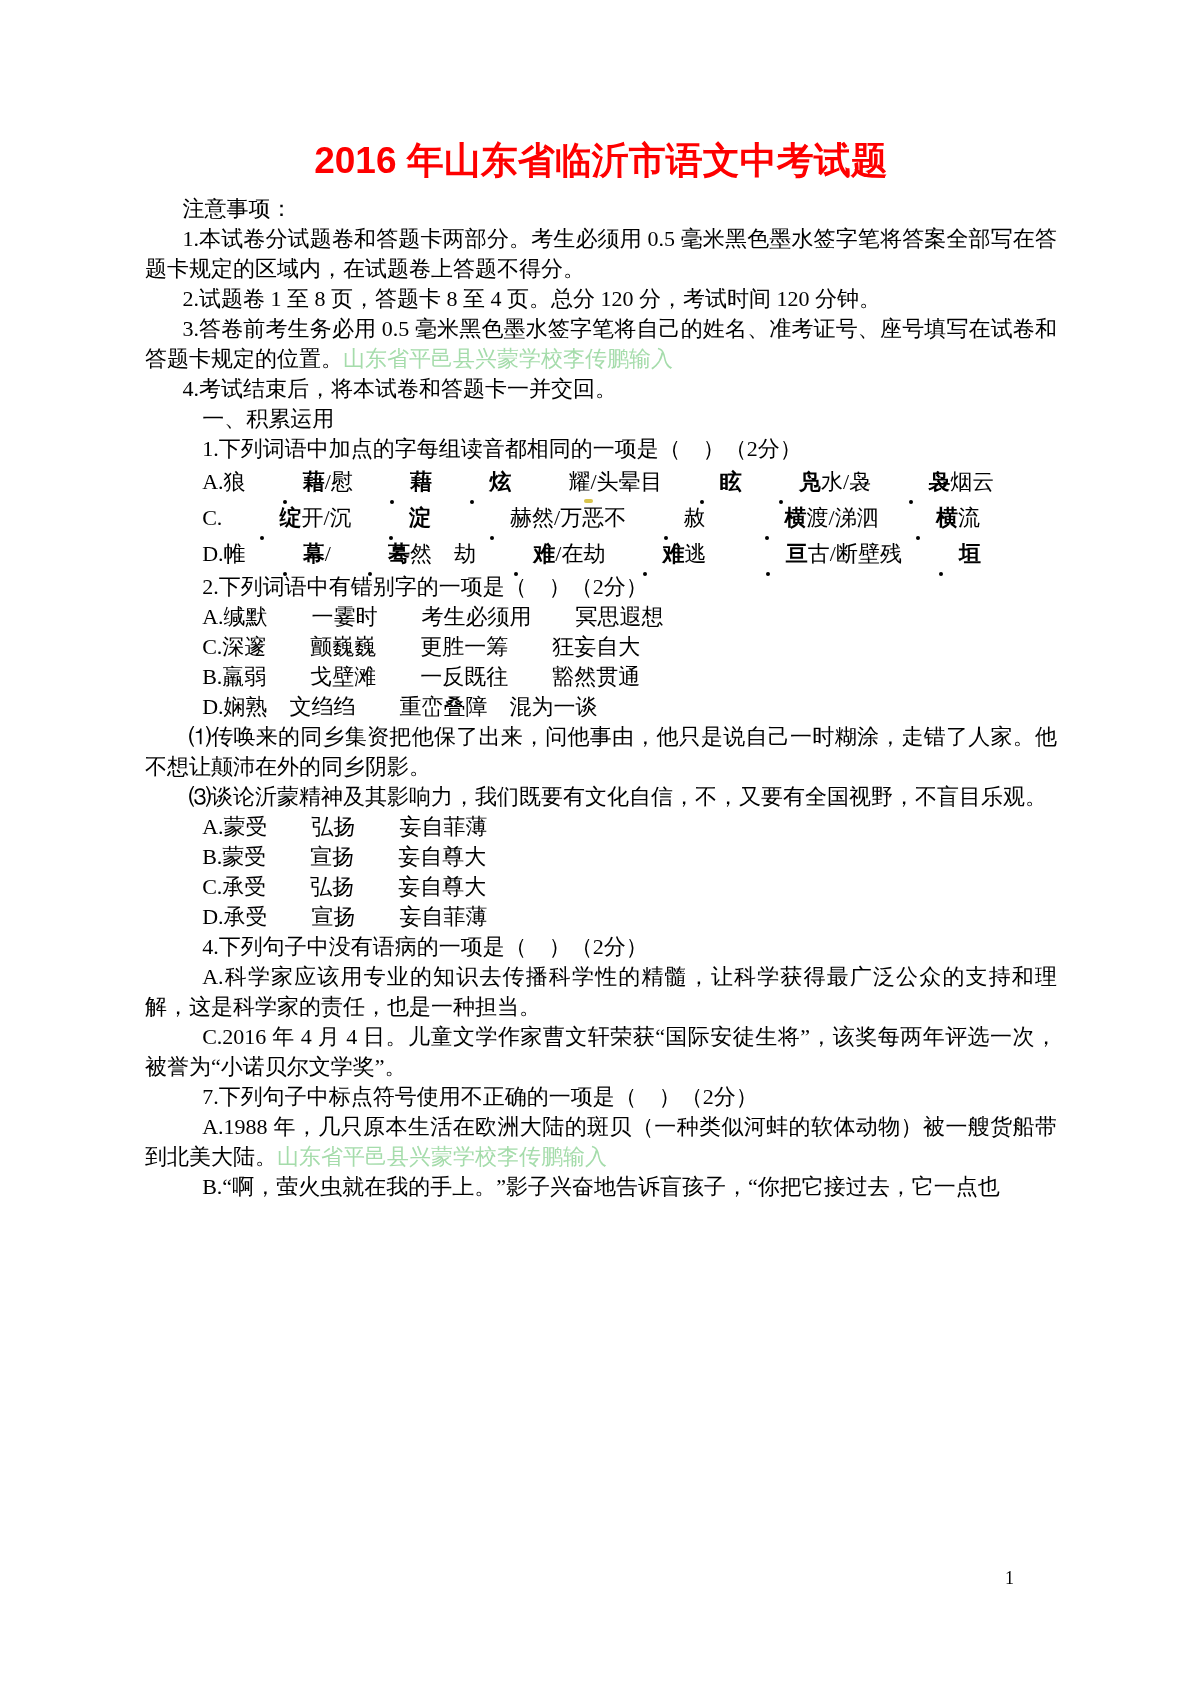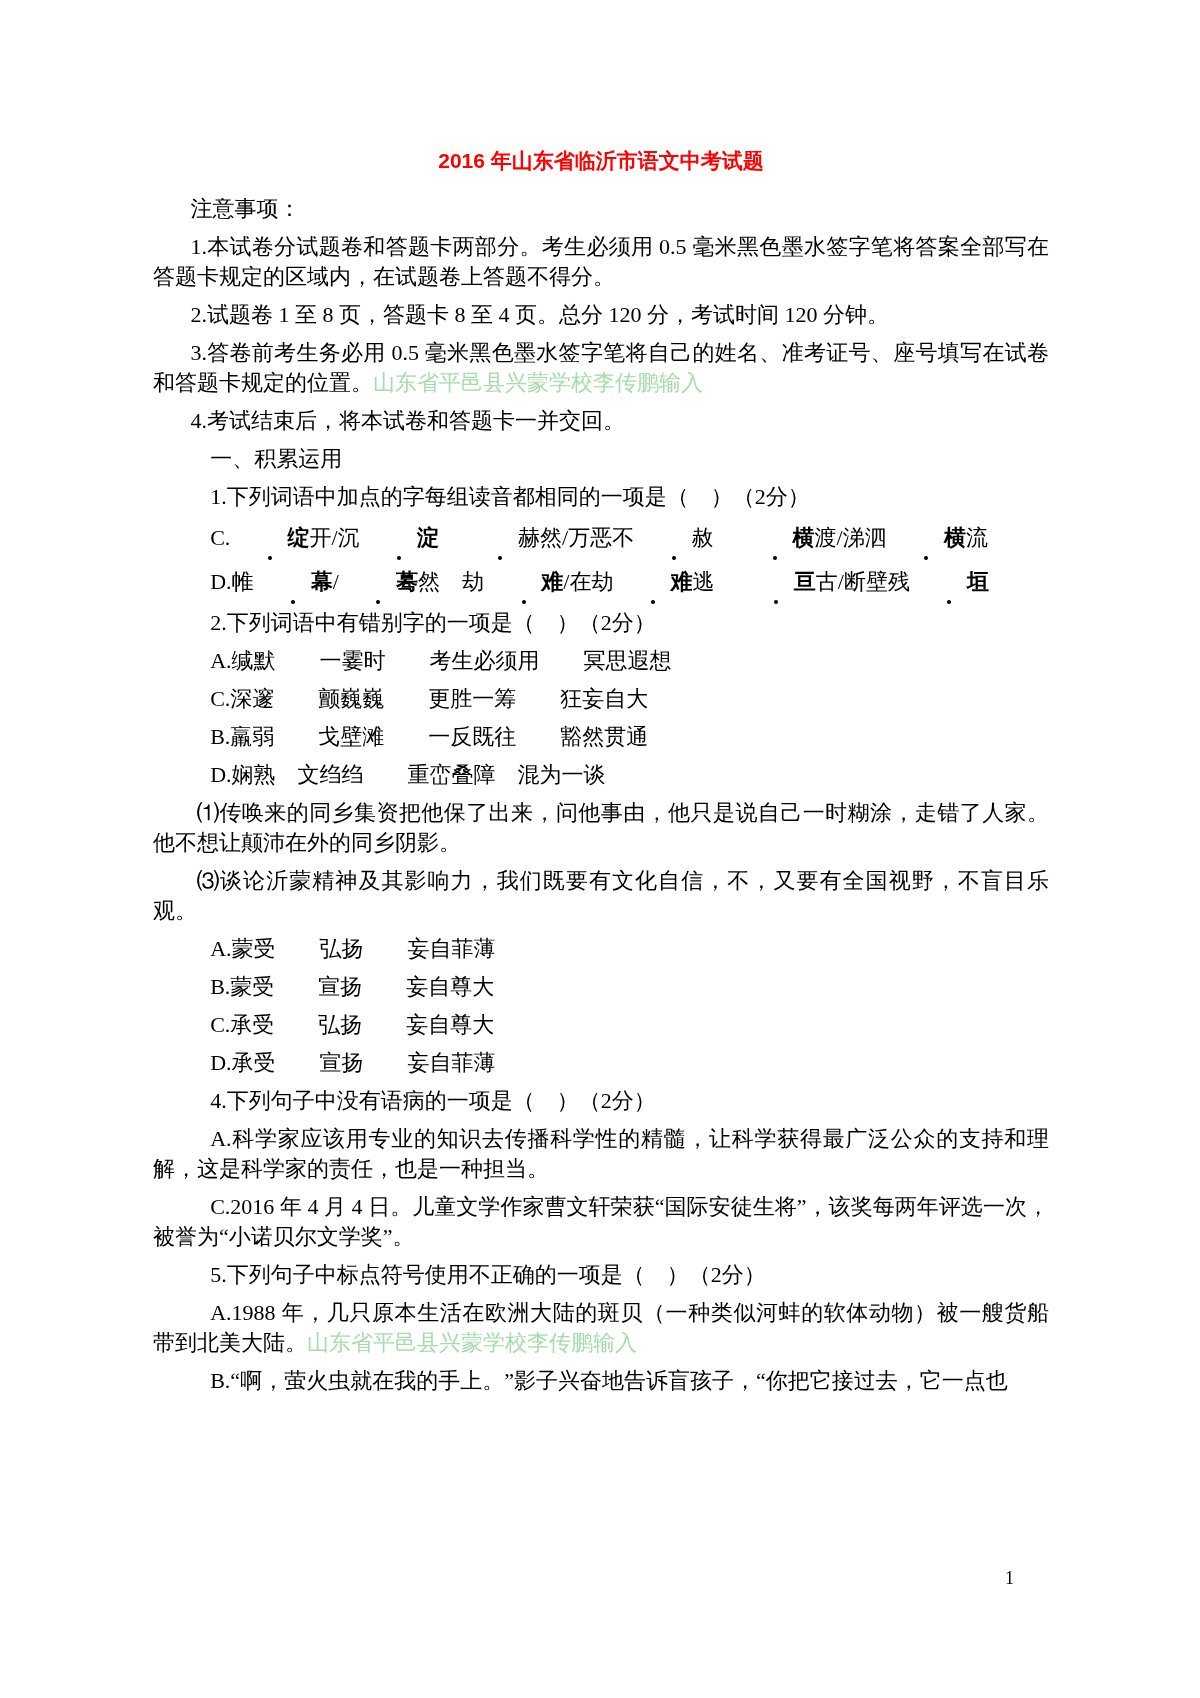--- a/index.html
+++ b/index.html
@@ -11,27 +11,27 @@
     box-sizing:border-box;
     padding:140px 143px 0 145px;
     font-family:"Liberation Serif","DejaVu Serif",serif;
     color:var(--body-color,#000);
     font-size:22px;
     line-height:30px;
   }
   .title{
     margin:0 0 12px 0;
     text-align:center;
-    font-size:21px;
+    font-size:37px;
     line-height:42px;
     font-weight:700;
     color:var(--title-color,#fe0000);
     font-family:"Liberation Sans","DejaVu Sans",sans-serif;
   }
-  p.ln{margin:8px;text-align:justify;}
+  p.ln{margin:0;text-align:justify;}
   .ind-notice{text-indent:1.7em;}
   .ind-q{text-indent:2.6em;}
   .ind-sub{text-indent:2.0em;}
   .opt1{line-height:36px;}
   .wm{color:var(--watermark-color,#a5dcab);}
   .em-dot{font-weight:700;}
   .em-dot,.dot-only,.spell-mark{position:relative;display:inline-block;}
   .em-dot::after,.dot-only::after{
     content:"";position:absolute;bottom:-4px;left:50%;
     transform:translateX(-50%);
@@ -59,38 +59,39 @@
   <p class="ln ind-notice">注意事项：</p>
 
   <p class="ln ind-notice">1.本试卷分试题卷和答题卡两部分。考生必须用 0.5 毫米黑色墨水签字笔将答案全部写在答题卡规定的区域内，在试题卷上答题不得分。</p>
   <p class="ln ind-notice">2.试题卷 1 至 8 页，答题卡 8 至 4 页。总分 120 分，考试时间 120 分钟。</p>
   <p class="ln ind-notice"><span>3.答卷前考生务必用 0.5 毫米黑色墨水签字笔将自己的姓名、准考证号、座号填写在试卷和答题卡规定的位置。</span><span class="wm">山东省平邑县兴蒙学校李传鹏输入</span></p>
   <p class="ln ind-notice">4.考试结束后，将本试卷和答题卡一并交回。</p>
 
   <p class="ln ind-q">一、积累运用</p>
 
   <p class="ln ind-q">1.下列词语中加点的字每组读音都相同的一项是（　）（2分）</p>
+  <p class="ln ind-q opt1"><span>A.狼</span><span class="em-dot">藉</span><span>/慰</span><span class="em-dot">藉</span><span class="em-dot">炫</span><span class="spell-mark">耀</span><span>/头晕目</span><span class="em-dot">眩</span><span class="em-dot">凫</span><span>水/袅</span><span class="em-dot">袅</span><span>烟云</span></p>
   <p class="ln ind-q opt1"><span>C.</span><span class="em-dot">绽</span><span>开/沉</span><span class="em-dot">淀</span><span>　</span><span class="dot-only">赫</span><span>然/万恶不</span><span class="dot-only">赦</span><span>　</span><span class="em-dot">横</span><span>渡/涕泗</span><span class="em-dot">横</span><span>流</span></p>
   <p class="ln ind-q opt1"><span>D.帷</span><span class="em-dot">幕</span><span>/</span><span class="em-dot">蓦</span><span>然　劫</span><span class="em-dot">难</span><span>/在劫</span><span class="em-dot">难</span><span>逃　</span><span class="em-dot">亘</span><span>古/断壁残</span><span class="em-dot">垣</span></p>
 
   <p class="ln ind-q">2.下列词语中有错别字的一项是（　）（2分）</p>
   <p class="ln ind-q">A.缄默　　一霎时　　考生必须用　　冥思遐想</p>
   <p class="ln ind-q">C.深邃　　颤巍巍　　更胜一筹　　狂妄自大</p>
   <p class="ln ind-q">B.羸弱　　戈壁滩　　一反既往　　豁然贯通</p>
   <p class="ln ind-q">D.娴熟　文绉绉　　重峦叠障　混为一谈</p>
 
   <p class="ln ind-sub">⑴传唤来的同乡集资把他保了出来，问他事由，他只是说自己一时糊涂，走错了人家。他不想让颠沛在外的同乡阴影。</p>
   <p class="ln ind-sub">⑶谈论沂蒙精神及其影响力，我们既要有文化自信，不，又要有全国视野，不盲目乐观。</p>
   <p class="ln ind-q">A.蒙受　　弘扬　　妄自菲薄</p>
   <p class="ln ind-q">B.蒙受　　宣扬　　妄自尊大</p>
   <p class="ln ind-q">C.承受　　弘扬　　妄自尊大</p>
   <p class="ln ind-q">D.承受　　宣扬　　妄自菲薄</p>
 
   <p class="ln ind-q">4.下列句子中没有语病的一项是（　）（2分）</p>
   <p class="ln ind-q">A.科学家应该用专业的知识去传播科学性的精髓，让科学获得最广泛公众的支持和理解，这是科学家的责任，也是一种担当。</p>
   <p class="ln ind-q">C.2016 年 4 月 4 日。儿童文学作家曹文轩荣获“国际安徒生将”，该奖每两年评选一次，被誉为“小诺贝尔文学奖”。</p>
 
-  <p class="ln ind-q">5.下列句子中标点符号使用不正确的一项是（　）（2分）</p>
+  <p class="ln ind-q">7.下列句子中标点符号使用不正确的一项是（　）（2分）</p>
   <p class="ln ind-q"><span>A.1988 年，几只原本生活在欧洲大陆的斑贝（一种类似河蚌的软体动物）被一艘货船带到北美大陆。</span><span class="wm">山东省平邑县兴蒙学校李传鹏输入</span></p>
   <p class="ln ind-q">B.“啊，萤火虫就在我的手上。”影子兴奋地告诉盲孩子，“你把它接过去，它一点也</p>
 
   <div class="page-number">1</div>
 </div>
 
 </body></html>

